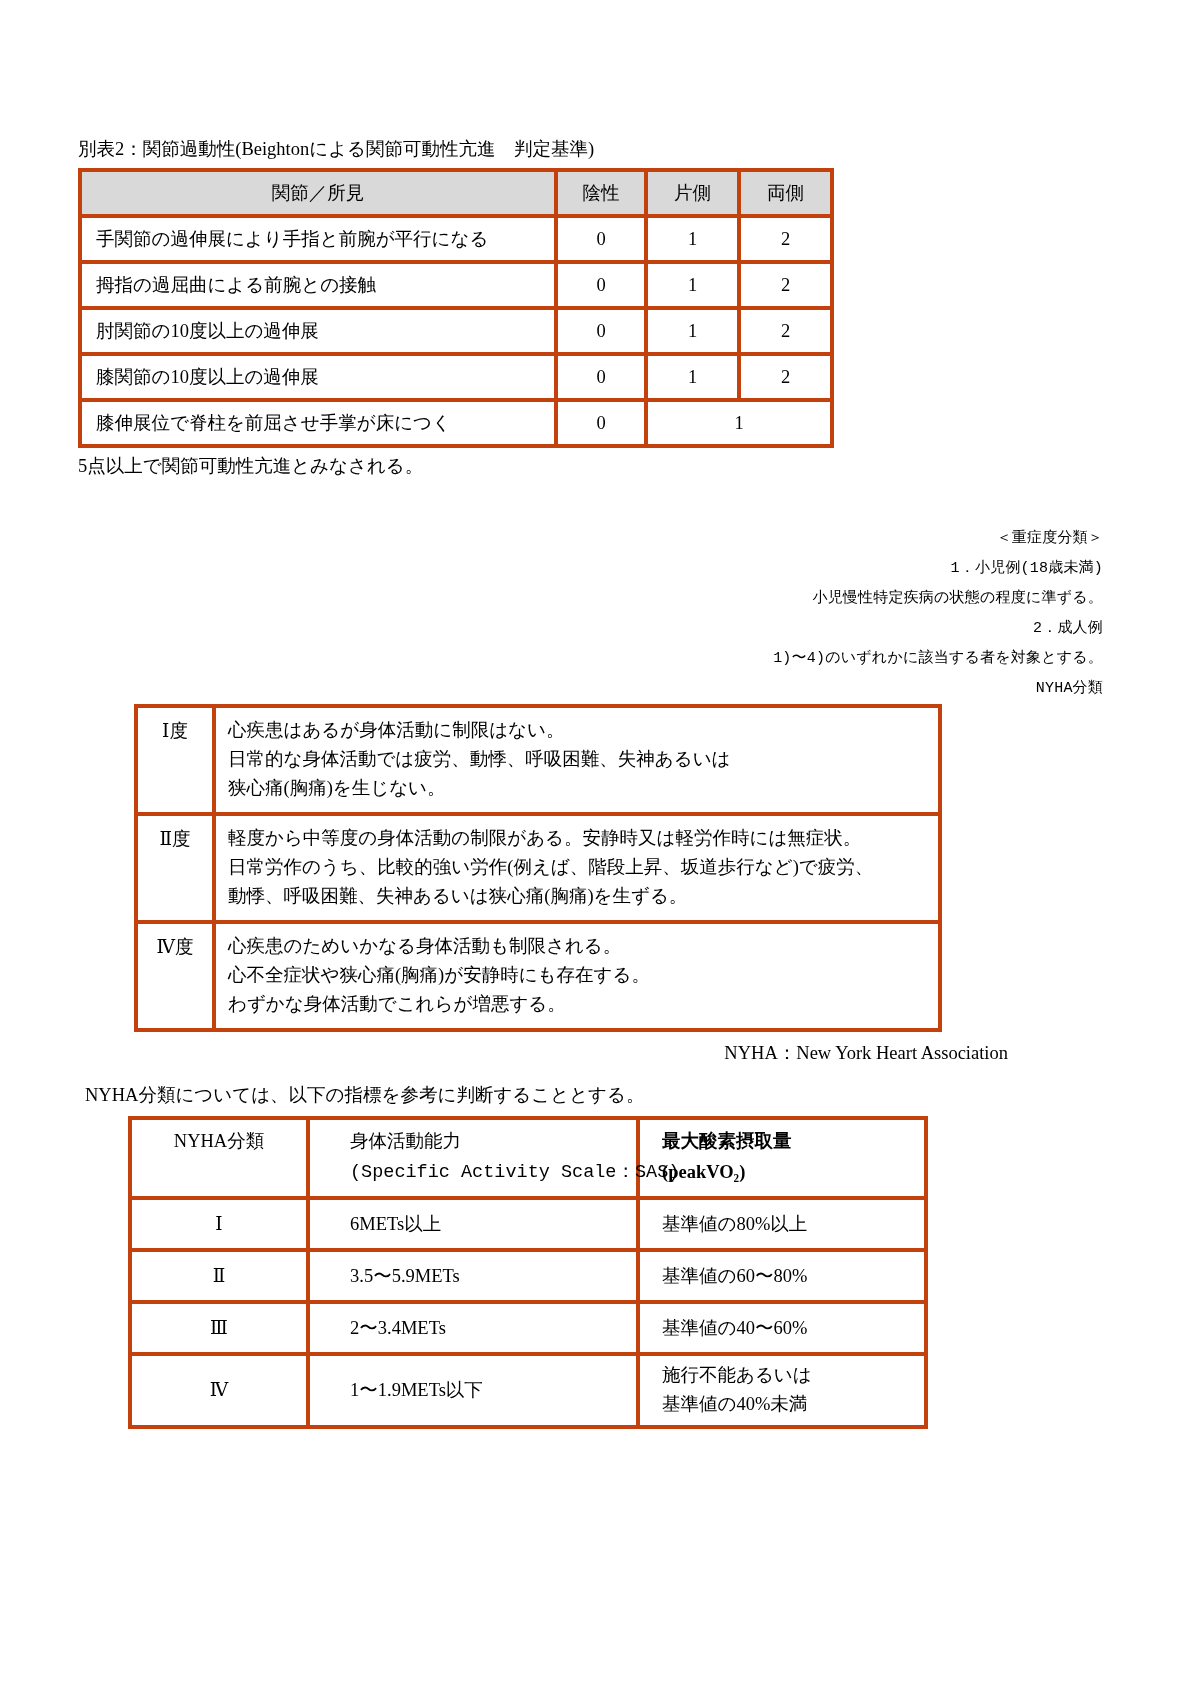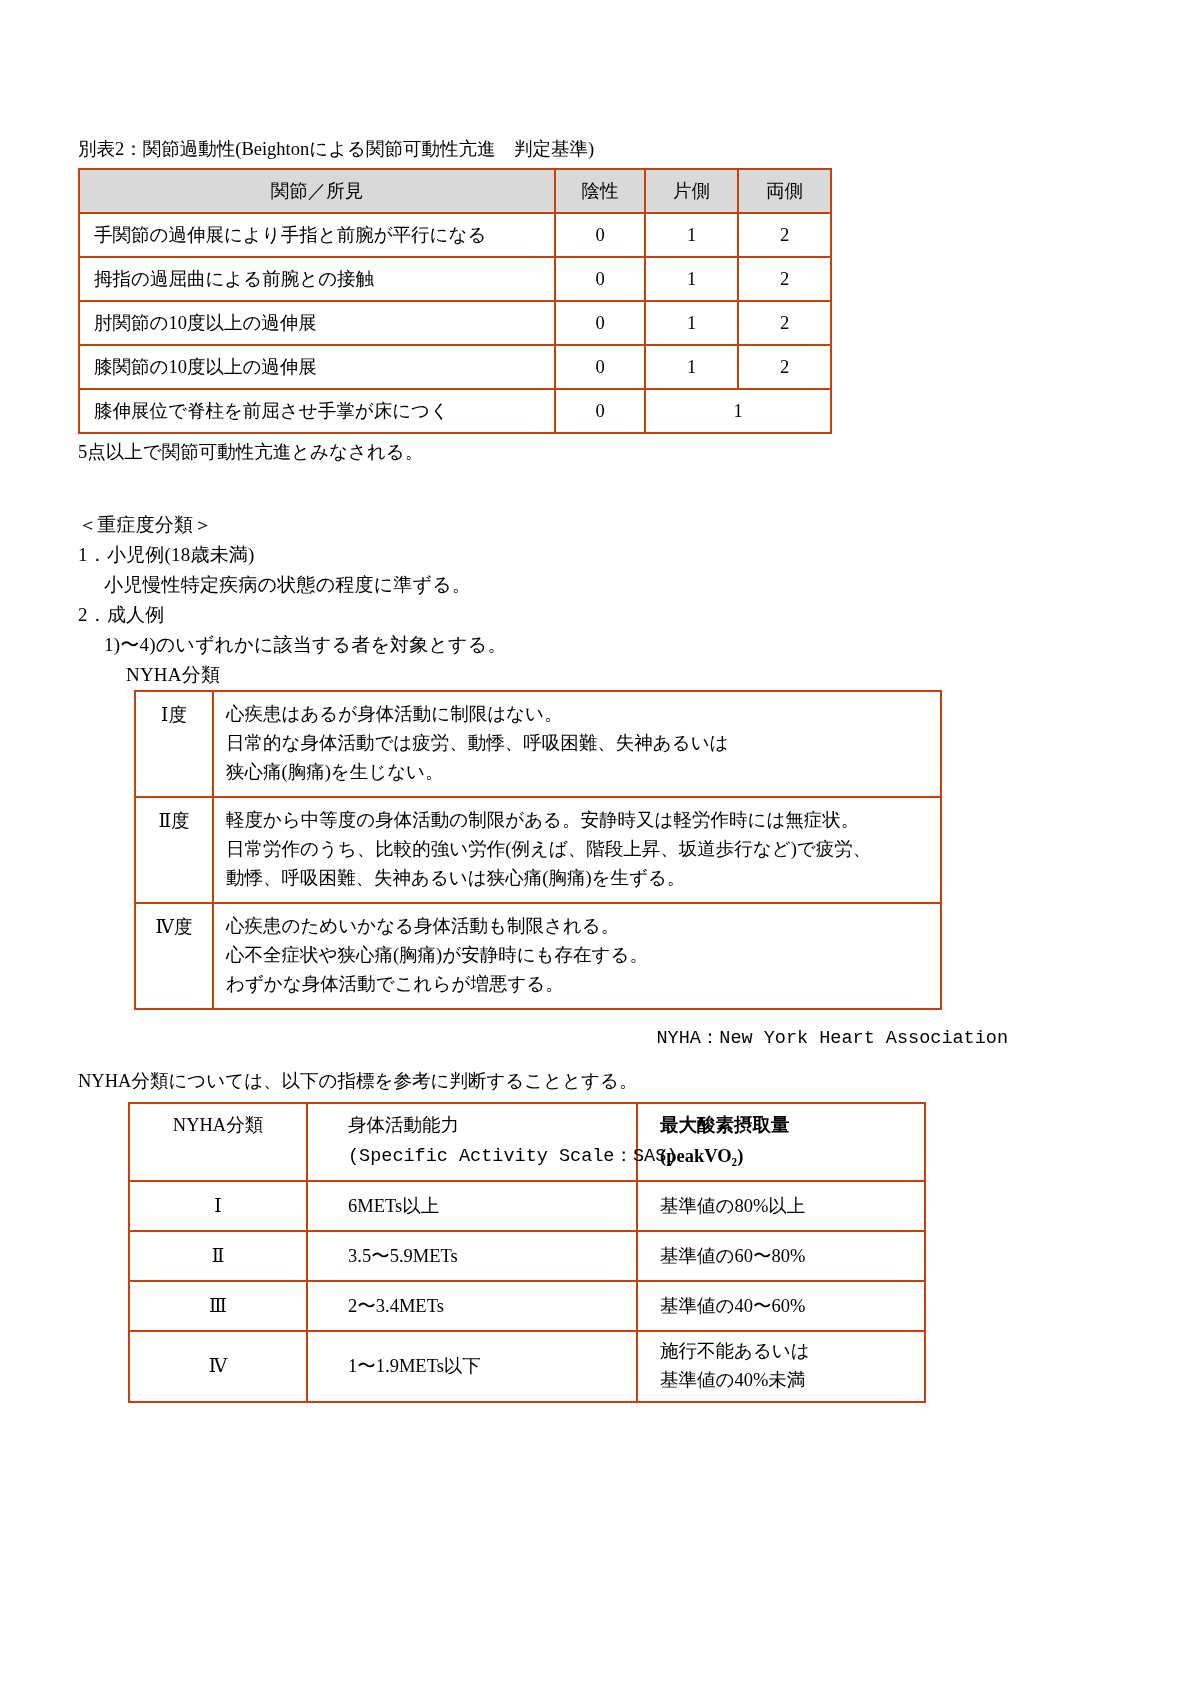--- a/index.html
+++ b/index.html
@@ -25,45 +25,46 @@
   }
   .content {
     position: absolute;
     left: 78px;
     top: 136px;
     width: 1025px;
   }
 
   
   .line {
-    font-size: 19px;
+    font-size: 15px;
     line-height: 30px;
     letter-spacing: 0.2px;
     white-space: pre;
-    font-family: Liberation Serif, serif;
+    font-family: Liberation Mono, monospace;
+    text-align: right;
   }
   .caption {
     font-size: 18.5px;
     line-height: 26px;
     margin-bottom: 6px;
     white-space: pre;
   }
   .spacer-lg { height: 44px; }
 
   .indent1 { padding-left: 26px; }
   .indent2 { padding-left: 48px; }
 
   
   table {
     border-collapse: collapse;
     font-size: 18.5px;
     line-height: 1.55;
   }
   td, th {
-    border: 2px solid #c2410c;
+    border: 4px solid #c2410c;
     font-weight: normal;
     padding: 4px 6px;
     vertical-align: middle;
   }
 
   
   .beighton {
     width: 752px;
     table-layout: fixed;
   }
@@ -96,32 +97,33 @@
     table-layout: fixed;
   }
   .nyha-class .grade-col { width: 78px; text-align: center; vertical-align: top; padding-top: 9px; }
   .nyha-class .desc-col  { vertical-align: top; padding: 8px 10px 9px 12px; }
   .nyha-class .desc-line { white-space: pre; line-height: 29px; }
 
   .attribution {
     text-align: right;
     font-size: 18.5px;
     line-height: 30px;
-    margin-top: 14px;
+    margin-top: 6px;
     width: 930px;
     white-space: pre;
-    font-family: Liberation Mono, monospace;
+    font-family: Liberation Serif, serif;
   }
 
   .lead-line {
     font-size: 18.5px;
     line-height: 30px;
     margin-top: 12px;
     margin-bottom: 6px;
     white-space: pre;
+    margin-left: 7px;
   }
 
   
   .sas {
     width: 796px;
     margin-left: 50px;
     table-layout: fixed;
   }
   .sas .c1 { width: 178px; }
   .sas .c2 { width: 330px; }

